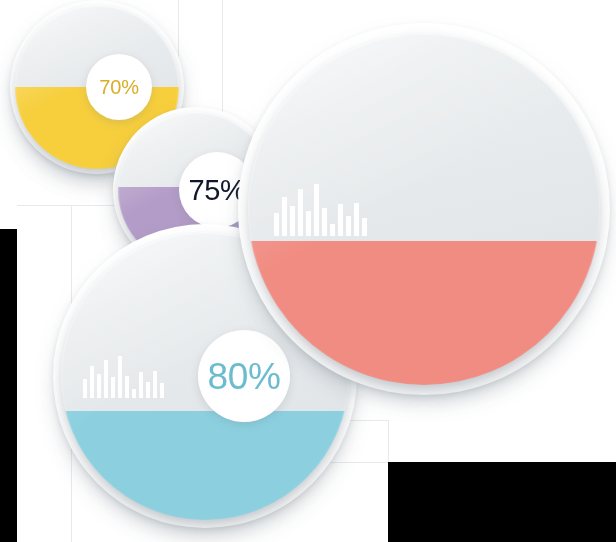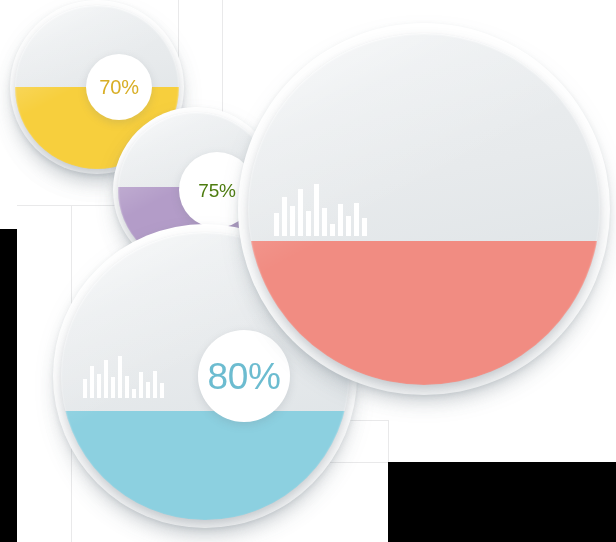--- a/index.html
+++ b/index.html
@@ -89,21 +89,21 @@
         </div>
       </div>
       <div class="gauge" style="left: 118px; top: 112px; width: 156px; height: 156px; z-index: 3;">
         <div class="plate" style="left: -5px; top: -5px; width: 166px; height: 166px;"></div>
         <div class="disc">
           <div class="fill" style="height: 52%; background: rgb(179, 156, 200);"></div>
           <div class="glare"></div>
         </div>
         <div class="ring"></div>
         <div class="hub" style="width: 76px; height: 76px; left: 61px; top: 40px;">
-          <span style="font-size: 19px; color: #4d7c0f;">75%</span>
+          <span style="font-size: 29px; color: #0f172a;">75%</span>
         </div>
       </div>
       <div class="gauge" style="left: 61px; top: 232px; width: 288px; height: 288px; z-index: 4;">
         <div class="plate" style="left: -8px; top: -8px; width: 304px; height: 304px;"></div>
         <div class="disc">
           <div class="fill" style="height: 38%; background: rgb(140, 208, 224);"></div>
           <div class="glare"></div>
         </div>
         <div class="ring"></div>
         <div class="sparkbars" style="height: 43px; gap: 3px; left: 22px; top: 123px;">

